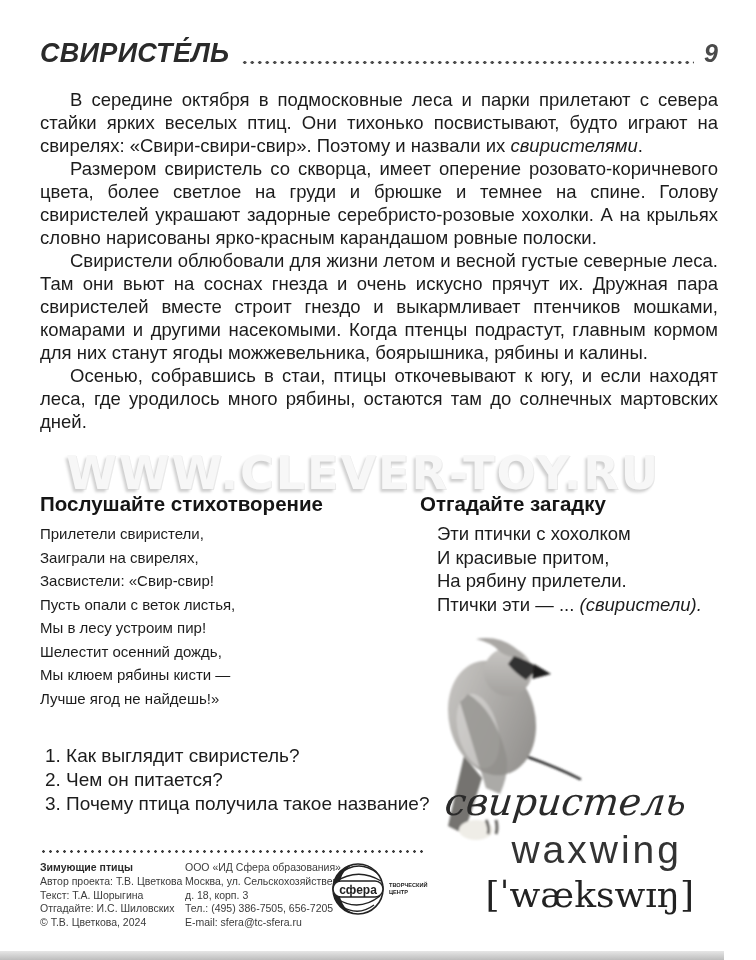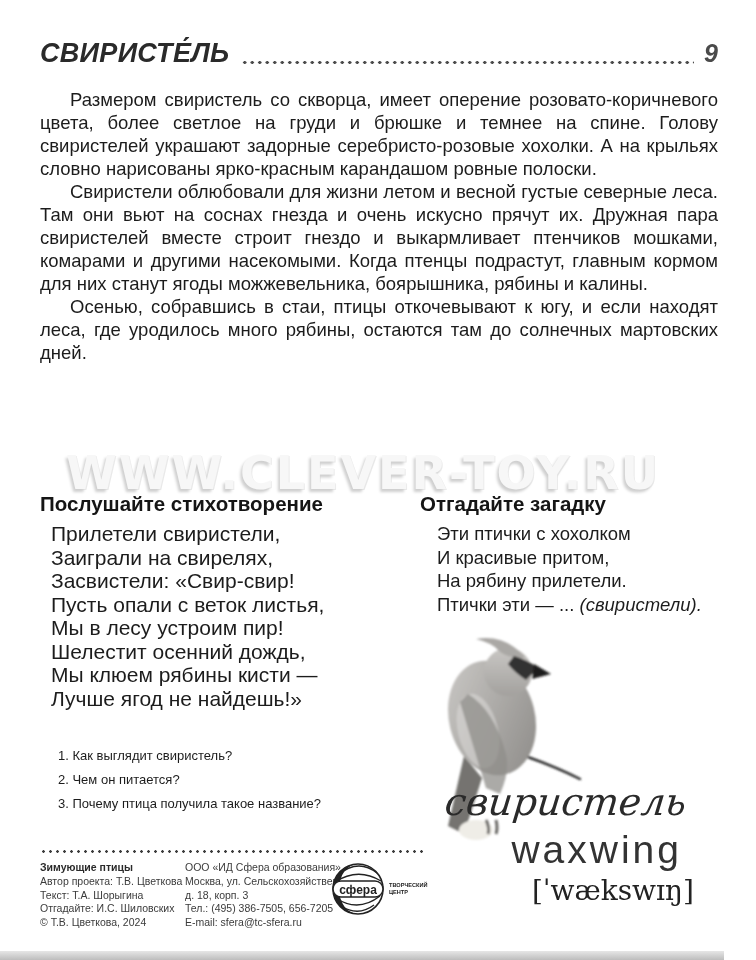--- a/index.html
+++ b/index.html
@@ -23,35 +23,35 @@
   
   .watermark{position:absolute;left:66px;top:446px;z-index:1;white-space:nowrap;
       font-family:"DejaVu Sans",sans-serif;font-weight:bold;font-size:46px;letter-spacing:2px;
       color:#f7f7f7;text-shadow:-2px 3px 3px #cfcfcf,1px 1px 0 #ececec;}
 
   
   .col{position:absolute;top:492px;z-index:2;}
   .col-left{left:40px;width:360px;}
   .col-right{left:420px;width:310px;}
   .col-heading{font-weight:bold;font-size:20.5px;color:#151515;margin-bottom:6px;}
-  .pline{font-size:21px;line-height:23.5px;margin-left:11px;}
+  .pline{font-size:15px;line-height:23.5px;margin-left:0;}
   .rline{font-size:18.5px;line-height:23.5px;margin-left:17px;}
 
   
   .questions{position:absolute;left:40px;top:744px;width:420px;z-index:2;}
-  .qline{font-size:13px;line-height:24px;margin-left:18px;}
+  .qline{font-size:19px;line-height:24px;margin-left:5px;}
 
   
   .bird{position:absolute;left:430px;top:606px;z-index:2;}
   .lbl-script{position:absolute;right:38px;top:780px;z-index:2;white-space:nowrap;
       font-family:"DejaVu Serif",serif;font-style:italic;font-size:38px;color:#2a2a2a;transform:skewX(-6deg);}
   .lbl-en{position:absolute;right:42px;top:828px;z-index:2;white-space:nowrap;
       font-size:39px;letter-spacing:3px;color:#333;}
   .lbl-tr{position:absolute;right:30px;top:874px;z-index:2;white-space:nowrap;
-      font-family:"DejaVu Serif",serif;font-size:28px;color:#222;}
+      font-family:"DejaVu Serif",serif;font-size:36px;color:#222;}
 
   
   .foot-sep{position:absolute;left:40px;top:849px;width:385px;height:5px;
       background-image:radial-gradient(circle,#3d3d3d 1.2px,transparent 1.5px);
       background-size:7px 5px;background-repeat:repeat-x;}
   .footer{position:absolute;top:861px;z-index:2;font-size:10.5px;line-height:13.8px;color:#3b3b3b;}
   .foot-col1{left:40px;width:148px;}
   .foot-col2{left:185px;width:175px;}
   .footer .bold{font-weight:bold;color:#2a2a2a;}
   .logo-wrap{position:absolute;left:331px;top:862px;z-index:2;}
@@ -68,20 +68,21 @@
 
   <div class="hdr">
     <span class="hdr-title">СВИРИСТЕ́ЛЬ</span>
     <span class="hdr-leader"></span>
     <span class="hdr-num">9</span>
   </div>
 
   <div class="watermark">WWW.CLEVER-TOY.RU</div>
 
   <div class="article">
+    <p><span>В середине октября в подмосковные леса и парки прилетают с севера стайки ярких веселых птиц. Они тихонько посвистывают, будто играют на свирелях: «Свири-свири-свир». Поэтому и назвали их </span><span class="it">свиристелями</span><span>.</span></p>
     <p>Размером свиристель со скворца, имеет оперение розовато-коричневого цвета, более светлое на груди и брюшке и темнее на спине. Голову свиристелей украшают задорные серебристо-розовые хохолки. А на крыльях словно нарисованы ярко-красным карандашом ровные полоски.</p>
     <p>Свиристели облюбовали для жизни летом и весной густые северные леса. Там они вьют на соснах гнезда и очень искусно прячут их. Дружная пара свиристелей вместе строит гнездо и выкармливает птенчиков мошками, комарами и другими насекомыми. Когда птенцы подрастут, главным кормом для них станут ягоды можжевельника, боярышника, рябины и калины.</p>
     <p>Осенью, собравшись в стаи, птицы откочевывают к югу, и если находят леса, где уродилось много рябины, остаются там до солнечных мартовских дней.</p>
   </div>
 
   <div class="col col-left">
     <div class="col-heading">Послушайте стихотворение</div>
     <div class="pline">Прилетели свиристели,</div>
     <div class="pline">Заиграли на свирелях,</div>
     <div class="pline">Засвистели: «Свир-свир!</div>

